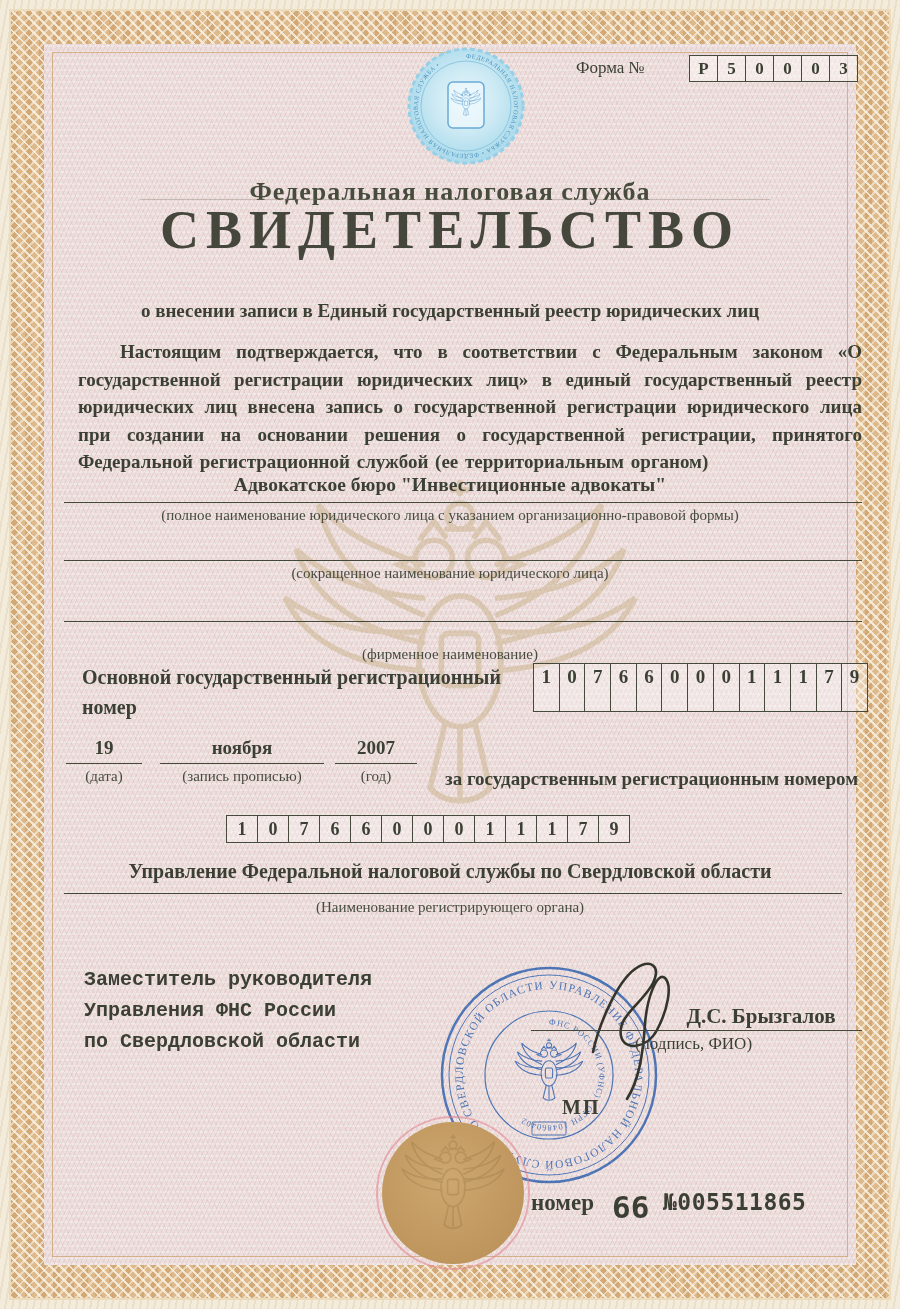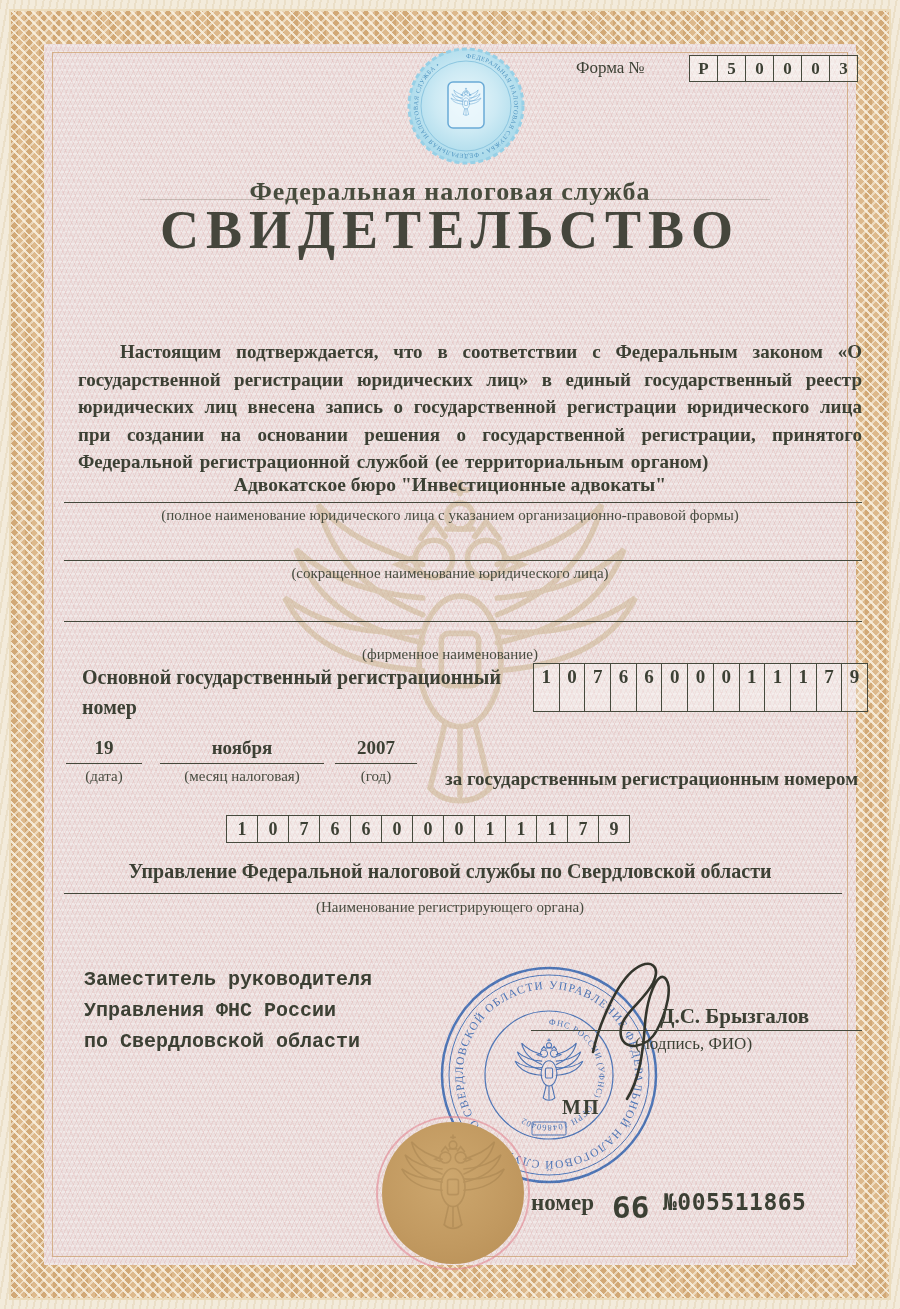--- a/index.html
+++ b/index.html
@@ -126,20 +126,21 @@
     <g style="color:#5b9fd0">
       <svg x="44" y="38" width="32" height="42" viewBox="0 0 200 220">
           <use href="#eagle"></use>
         </svg>
     </g>
   </svg>
 
   <div class="abs txt b center" style="top:177px;font-size:26px;letter-spacing:1px;color:#474c3d;">Федеральная налоговая служба</div>
   <div class="abs" style="left:140px;top:199px;width:630px;border-top:1px solid rgba(130,120,105,0.35);"></div>
   <div class="abs txt b center" style="top:199px;font-size:54px;letter-spacing:7px;color:#45463c;">СВИДЕТЕЛЬСТВО</div>
+  <div class="abs txt b center" style="top:300px;font-size:19px;">о внесении записи в Единый государственный реестр юридических лиц</div>
 
   <div class="abs txt b" style="left:78px;top:338px;width:784px;font-size:19px;line-height:27.5px;text-align:justify;text-indent:42px;word-spacing:2px;">Настоящим  подтверждается,  что в соответствии  с  Федеральным  законом «О государственной регистрации юридических лиц» в единый государственный реестр юридических лиц внесена запись о государственной регистрации юридического лица при создании на основании решения о государственной регистрации, принятого Федеральной регистрационной службой (ее территориальным органом)</div>
 
   <div class="abs txt b center" style="top:474px;font-size:19.5px;">Адвокатское бюро "Инвестиционные адвокаты"</div>
   <div class="fline" style="left:64px;top:502px;width:798px;"></div>
   <div class="abs cap center" style="top:507px;">(полное наименование юридического лица с указанием организационно-правовой формы)</div>
 
   <div class="fline" style="left:64px;top:560px;width:798px;"></div>
   <div class="abs cap center" style="top:565px;">(сокращенное наименование юридического лица)</div>
 
@@ -162,21 +163,21 @@
     <span class="dcell">7</span>
     <span class="dcell">9</span>
   </div>
 
   <div class="abs txt b" style="left:66px;top:737px;width:76px;text-align:center;font-size:19px;">19</div>
   <div class="fline" style="left:66px;top:763px;width:76px;"></div>
   <div class="abs cap" style="left:66px;top:768px;width:76px;text-align:center;">(дата)</div>
 
   <div class="abs txt b" style="left:160px;top:737px;width:164px;text-align:center;font-size:19px;">ноября</div>
   <div class="fline" style="left:160px;top:763px;width:164px;"></div>
-  <div class="abs cap" style="left:160px;top:768px;width:164px;text-align:center;">(месяц налоговая)</div>
+  <div class="abs cap" style="left:160px;top:768px;width:164px;text-align:center;">(запись прописью)</div>
 
   <div class="abs txt b" style="left:335px;top:737px;width:82px;text-align:center;font-size:19px;">2007</div>
   <div class="fline" style="left:335px;top:763px;width:82px;"></div>
   <div class="abs cap" style="left:335px;top:768px;width:82px;text-align:center;">(год)</div>
 
   <div class="abs txt b" style="left:445px;top:737px;font-size:19px;margin-top:31px;">за  государственным регистрационным номером</div>
 
   <div class="abs dcellrow row2" style="left:226px;top:815px;">
     <span class="dcell">1</span>
     <span class="dcell">0</span>
@@ -223,21 +224,21 @@
           <use href="#eagle"></use>
         </svg>
     </g>
   </svg>
 
   <svg class="abs" style="left:575px;top:956px;" width="160" height="150" viewBox="0 0 160 150">
     <path d="M18,96 C24,68 42,26 60,13 C76,2 86,10 78,27 C68,47 42,60 46,80 C49,95 72,93 82,74 C92,55 98,30 90,22 C82,15 72,42 70,68 C68,98 64,124 52,143" fill="none" stroke="#33352c" stroke-width="2.6" stroke-linecap="round"></path>
   </svg>
 
   <div class="fline" style="left:531px;top:1030px;width:331px;"></div>
-  <div class="abs txt b" style="left:660px;top:1004px;width:202px;text-align:left;font-size:21px;">Д.С. Брызгалов</div>
+  <div class="abs txt b" style="left:660px;top:1004px;width:202px;text-align:center;font-size:21px;">Д.С. Брызгалов</div>
   <div class="abs txt" style="left:635px;top:1034px;font-size:17px;">(подпись, ФИО)</div>
   <div class="abs txt b" style="left:562px;top:1096px;font-size:20px;letter-spacing:2px;z-index:3;">МП</div>
 
   <div class="abs emboss" style="left:382px;top:1122px;width:142px;height:142px;">
     <svg width="110" height="120" viewBox="0 0 200 220">
         <use href="#eagle"></use>
       </svg>
   </div>
 
   <div class="abs txt b" style="left:531px;top:1190px;font-size:23px;">номер</div>

